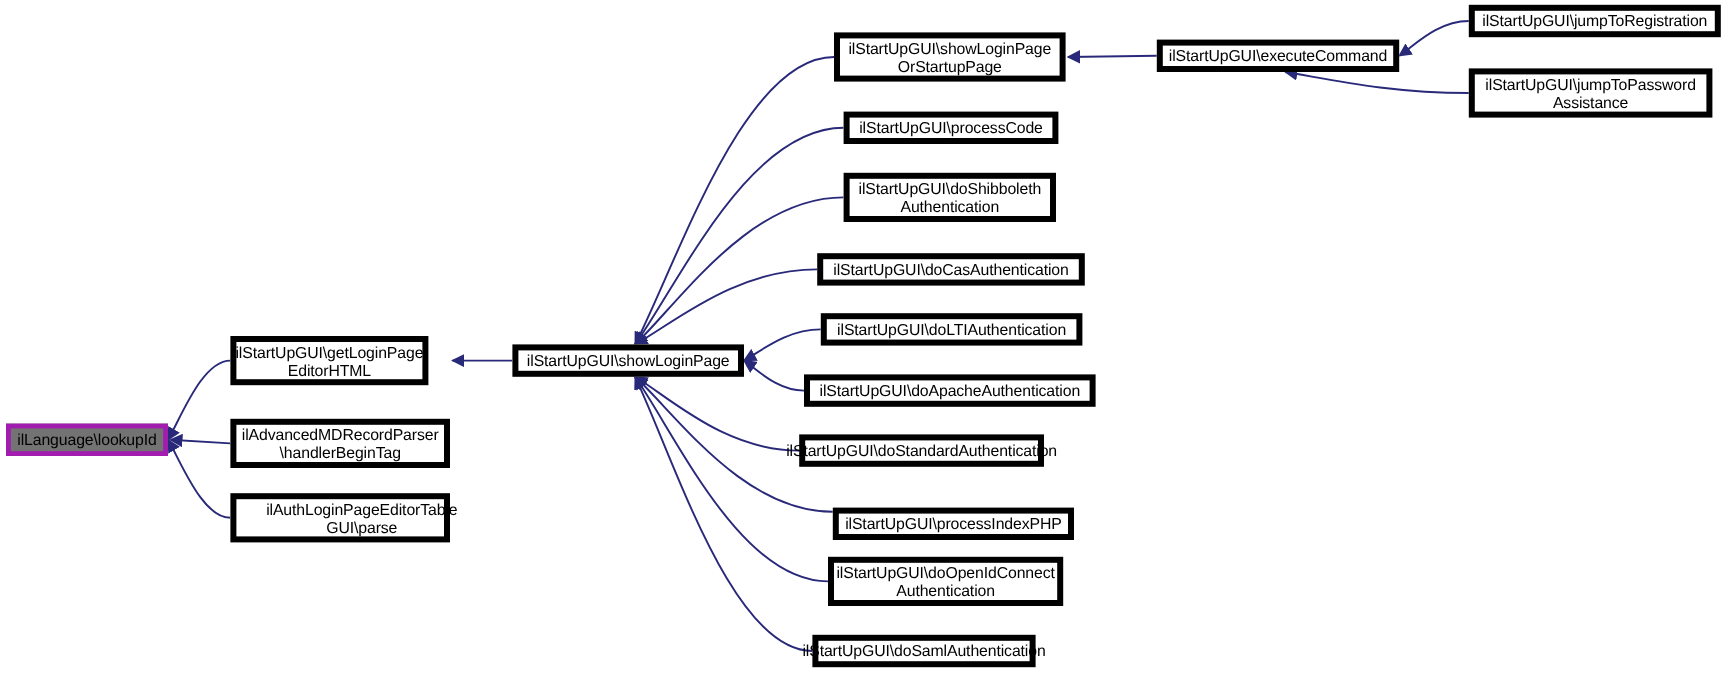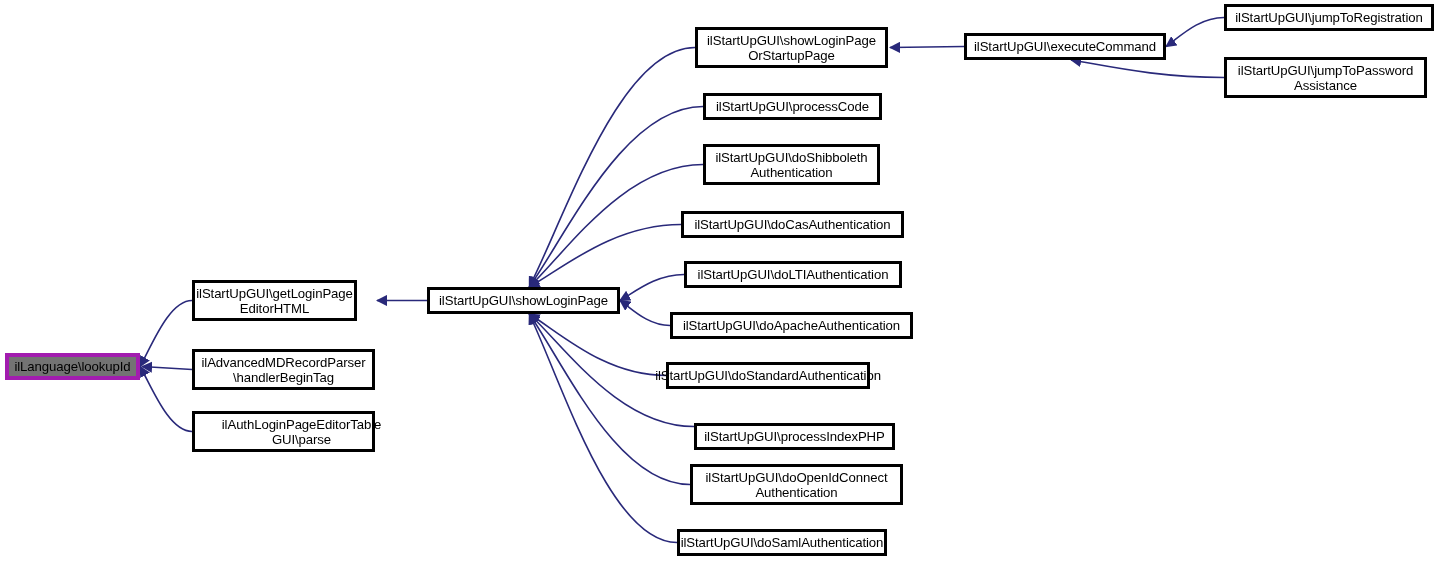--- a/index.html
+++ b/index.html
@@ -28,21 +28,21 @@
     height: 563px;
   }
   .node {
     position: absolute;
     box-sizing: border-box;
     display: flex;
     align-items: center;
     justify-content: center;
     text-align: center;
     background: #ffffff;
-    border: 3px solid #000000;
+    border: 5px solid #000000;
     color: #000000;
     font-family: "Liberation Sans", sans-serif;
     font-size: 13.2px;
     line-height: 15px;
     letter-spacing: -0.1px;
     white-space: pre-line;
     z-index: 5;
   }
   .node.highlight {
     background: #737373;
@@ -98,22 +98,22 @@
       <div class="node" style="left: 695px; top: 27px; width: 193px; height: 41px;"><span class="node-label">ilStartUpGUI\showLoginPage
 OrStartupPage</span></div>
       <div class="node" style="left: 703px; top: 93px; width: 179px; height: 27px;"><span class="node-label">ilStartUpGUI\processCode</span></div>
       <div class="node" style="left: 703px; top: 144px; width: 177px; height: 41px;"><span class="node-label">ilStartUpGUI\doShibboleth
 Authentication</span></div>
       <div class="node" style="left: 681px; top: 211px; width: 223px; height: 27px;"><span class="node-label">ilStartUpGUI\doCasAuthentication</span></div>
       <div class="node" style="left: 684px; top: 261px; width: 218px; height: 27px;"><span class="node-label">ilStartUpGUI\doLTIAuthentication</span></div>
       <div class="node" style="left: 670px; top: 312px; width: 243px; height: 27px;"><span class="node-label">ilStartUpGUI\doApacheAuthentication</span></div>
       <div class="node" style="left: 666px; top: 362px; width: 204px; height: 27px;"><span class="node-label">ilStartUpGUI\doStandardAuthentication</span></div>
       <div class="node" style="left: 694px; top: 423px; width: 201px; height: 27px;"><span class="node-label">ilStartUpGUI\processIndexPHP</span></div>
-      <div class="node" style="left: 690px; top: 464px; width: 213px; height: 41px; text-align: center;"><span class="node-label">ilStartUpGUI\doOpenIdConnect
+      <div class="node" style="left: 690px; top: 464px; width: 196px; height: 41px; text-align: center;"><span class="node-label">ilStartUpGUI\doOpenIdConnect
 Authentication</span></div>
-      <div class="node" style="left: 677px; top: 529px; width: 210px; height: 27px;"><span class="node-label">ilStartUpGUI\doSamlAuthentication</span></div>
+      <div class="node" style="left: 677px; top: 529px; width: 186px; height: 27px;"><span class="node-label">ilStartUpGUI\doSamlAuthentication</span></div>
       <div class="node" style="left: 964px; top: 33px; width: 202px; height: 27px;"><span class="node-label">ilStartUpGUI\executeCommand</span></div>
       <div class="node" style="left: 1224px; top: 4px; width: 210px; height: 27px;"><span class="node-label">ilStartUpGUI\jumpToRegistration</span></div>
       <div class="node" style="left: 1224px; top: 57px; width: 203px; height: 41px;"><span class="node-label">ilStartUpGUI\jumpToPassword
 Assistance</span></div>
     </div>
 
 </div>
 
 </body></html>

